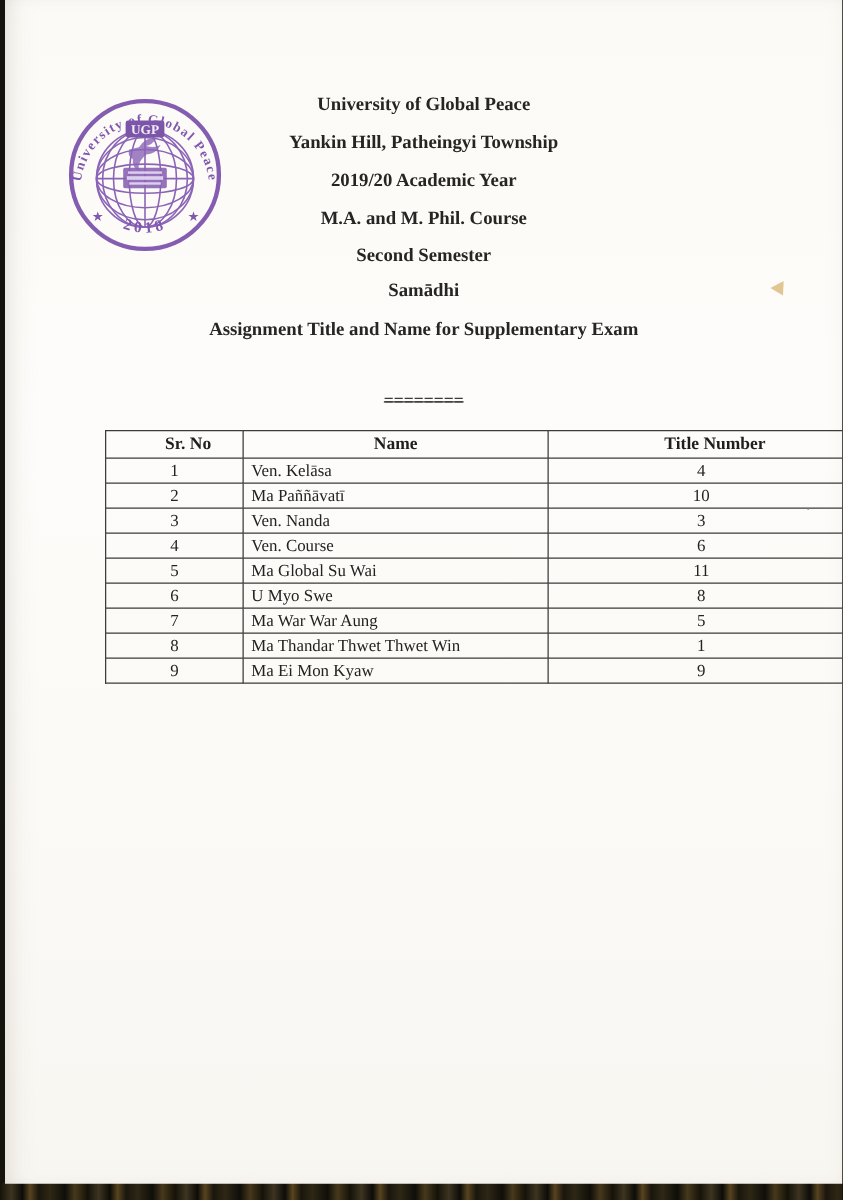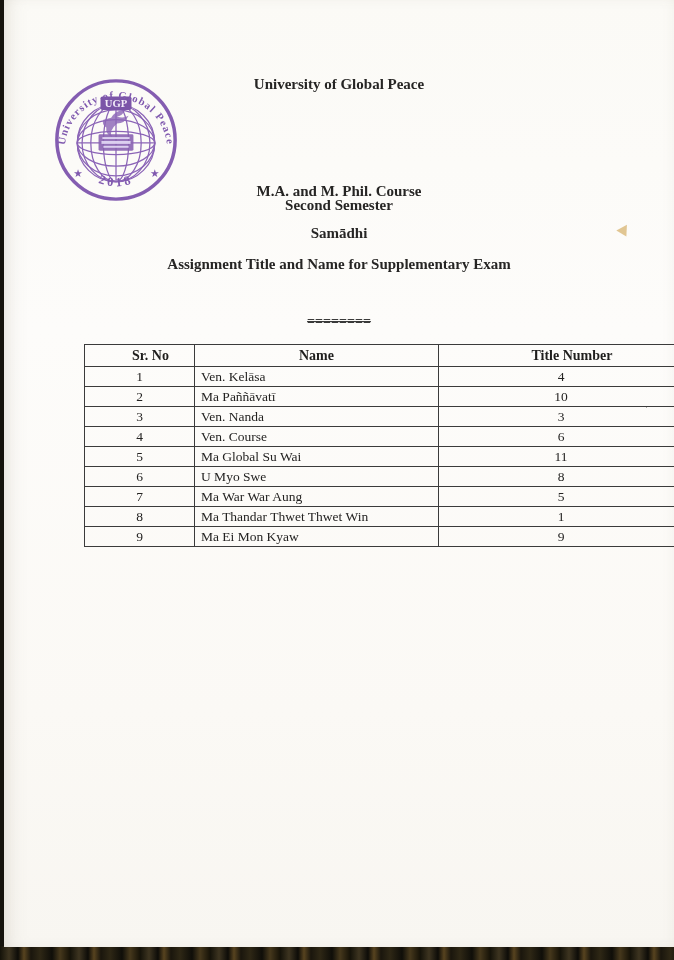--- a/index.html
+++ b/index.html
@@ -106,21 +106,23 @@
       <textPath href="#topArc" startOffset="50%" text-anchor="middle">University of Global Peace</textPath>
     </text>
     <text font-size="13" font-weight="bold" fill="#6f43a5" letter-spacing="3" font-family="Liberation Serif, serif">
       <textPath href="#botArc" startOffset="50%" text-anchor="middle">2018</textPath>
     </text>
     <text x="21" y="103" font-size="11" fill="#6f43a5">★</text>
     <text x="100" y="103" font-size="11" fill="#6f43a5">★</text>
   </svg>
 
   <div class="hline h-15" style="top:76px;">University of Global Peace</div>
-  <div class="hline h-15" style="top:183px;">M.A. and M. Phil. Course</div>
+  <div class="hline h-15" style="top:106px;">Yankin Hill, Patheingyi Township</div>
+  <div class="hline h-15" style="top:137px;">2019/20 Academic Year</div>
+  <div class="hline h-15" style="top:167px;">M.A. and M. Phil. Course</div>
   <div class="hline h-15" style="top:225px;">Samādhi</div>
   <div class="hline h-15" style="top:197px;">Second Semester</div>
   <div class="hline h-15" style="top:256px;">Assignment Title and Name for Supplementary Exam</div>
   <div class="divider" style="top:314px;">========</div>
 
   <table class="doc-table">
     <thead>
       <tr>
         <th class="col-sr">Sr. No</th>
         <th class="col-name" style="text-align:center;padding-left:6px;">Name</th>

